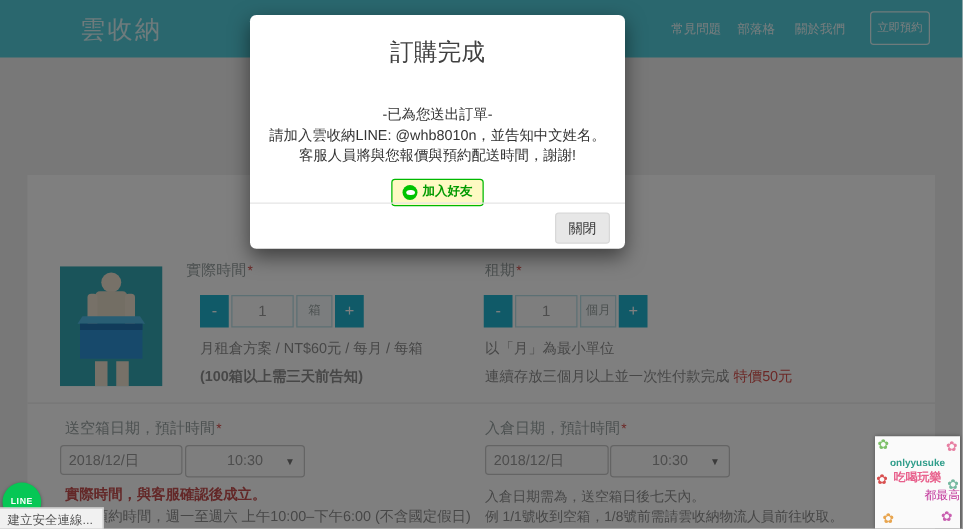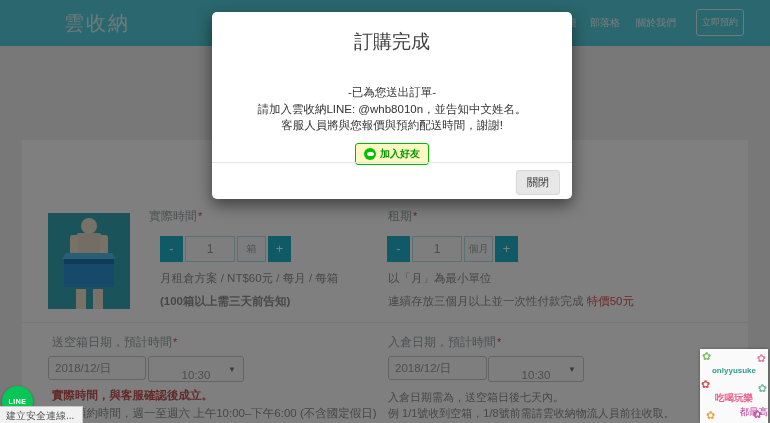--- a/index.html
+++ b/index.html
@@ -24,29 +24,29 @@
   .req{color:#d9534f;font-size:11px;margin-left:1px;}
   .stepper{position:absolute;display:flex;gap:2px;height:26px;}
   .step-btn{width:23px;height:26px;background:#20b4d0;color:#fff;border:none;font-size:13px;line-height:26px;text-align:center;padding:0;cursor:pointer;}
   .step-input{width:48px;height:24px;border:1px solid #b9e0e8;background:#fdfdfd;text-align:center;font-size:12px;color:#9a9a9a;padding:0;font-family:"Liberation Sans",sans-serif;}
   .step-addon{min-width:23px;padding:0 2px;height:24px;border:1px solid #b9e0e8;background:#f6fbfc;color:#9aa3a3;font-size:10px;line-height:24px;text-align:center;white-space:nowrap;}
   .note{position:absolute;font-size:11.5px;color:#8f8f8f;white-space:nowrap;}
   .note .hl{color:#d9534f;}
   .note-red{color:#c75050;font-weight:bold;}
   .divider{position:absolute;left:0px;top:182px;width:726px;border-top:1px solid #ececec;}
   .date-input{position:absolute;height:22px;border:1px solid #c9c9c9;border-radius:3px;background:#fdfdfd;font-size:11.5px;color:#9a9a9a;padding:0 6px;font-family:"Liberation Sans",sans-serif;}
-  .time-select{position:absolute;height:24px;border:1px solid #c9c9c9;border-radius:3px;background:#fdfdfd;font-size:11.5px;color:#9a9a9a;display:flex;align-items:flex-end;justify-content:center;cursor:pointer;}
+  .time-select{position:absolute;height:24px;border:1px solid #c9c9c9;border-radius:3px;background:#fdfdfd;font-size:11.5px;color:#9a9a9a;display:flex;align-items:center;justify-content:center;cursor:pointer;}
   .time-select .caret{position:absolute;right:7px;top:8px;font-size:8px;color:#777;}
 
   
   .backdrop{position:absolute;left:0;top:0;width:770px;height:423px;background:rgba(0,0,0,0.5);z-index:10;}
 
   
   .modal{
-    position:absolute;left:212px;top:12px;width:360px;height:187px;background:#fff;border-radius:5px;
+    position:absolute;left:200px;top:12px;width:300px;height:187px;background:#fff;border-radius:5px;
     box-shadow:0 6px 16px rgba(0,0,0,0.5);z-index:20;
   }
   .modal-title{margin-top:17px;text-align:center;font-size:19px;color:#404040;}
   .modal-body{margin-top:29px;text-align:center;font-size:11.5px;line-height:16.5px;color:#333;}
   .line-btn{
     margin:9px auto 0;display:flex;width:max-content;align-items:center;gap:4px;
     border:1px solid #00b900;border-radius:3px;background:#fef9c3;padding:2px 8px;cursor:pointer;
   }
   .line-btn .bubble{width:12px;height:12px;border-radius:50%;background:#00c300;position:relative;}
   .line-btn .bubble::after{content:"";position:absolute;left:2.5px;top:4px;width:7px;height:4.5px;border-radius:45%;background:#fff;}
@@ -64,21 +64,21 @@
     position:absolute;left:0;top:406px;z-index:30;background:#f1f1f1;border:1px solid #c9c9c9;border-left:none;
     padding:2px 8px 3px 6px;font-size:10px;color:#555;white-space:nowrap;
   }
   .ad{
     position:absolute;left:700px;top:349px;width:68px;height:74px;background:#fafafa;z-index:15;
     overflow:hidden;box-shadow:0 0 3px rgba(0,0,0,.35);
   }
   .ad .flower{position:absolute;font-size:11px;line-height:1;}
   .ad .inner{position:absolute;left:0;top:17px;width:100%;text-align:center;}
   .ad .l1{font-size:8px;font-weight:bold;color:#2f9d8a;}
-  .ad .l2{font-size:9.5px;font-weight:bold;color:#e8608c;margin-top:17px;}
+  .ad .l2{font-size:9.5px;font-weight:bold;color:#e8608c;margin-top:1px;}
   .ad .l3{font-size:9.5px;font-weight:normal;color:#c2379b;margin-top:1px;text-align:right;}
 </style>
 </head>
 <body>
 
 <div class="header">
   <div class="logo">雲收納</div>
   <div class="nav-item nav-faq">常見問題</div>
   <div class="nav-item nav-blog">部落格</div>
   <div class="nav-item nav-about">關於我們</div>

